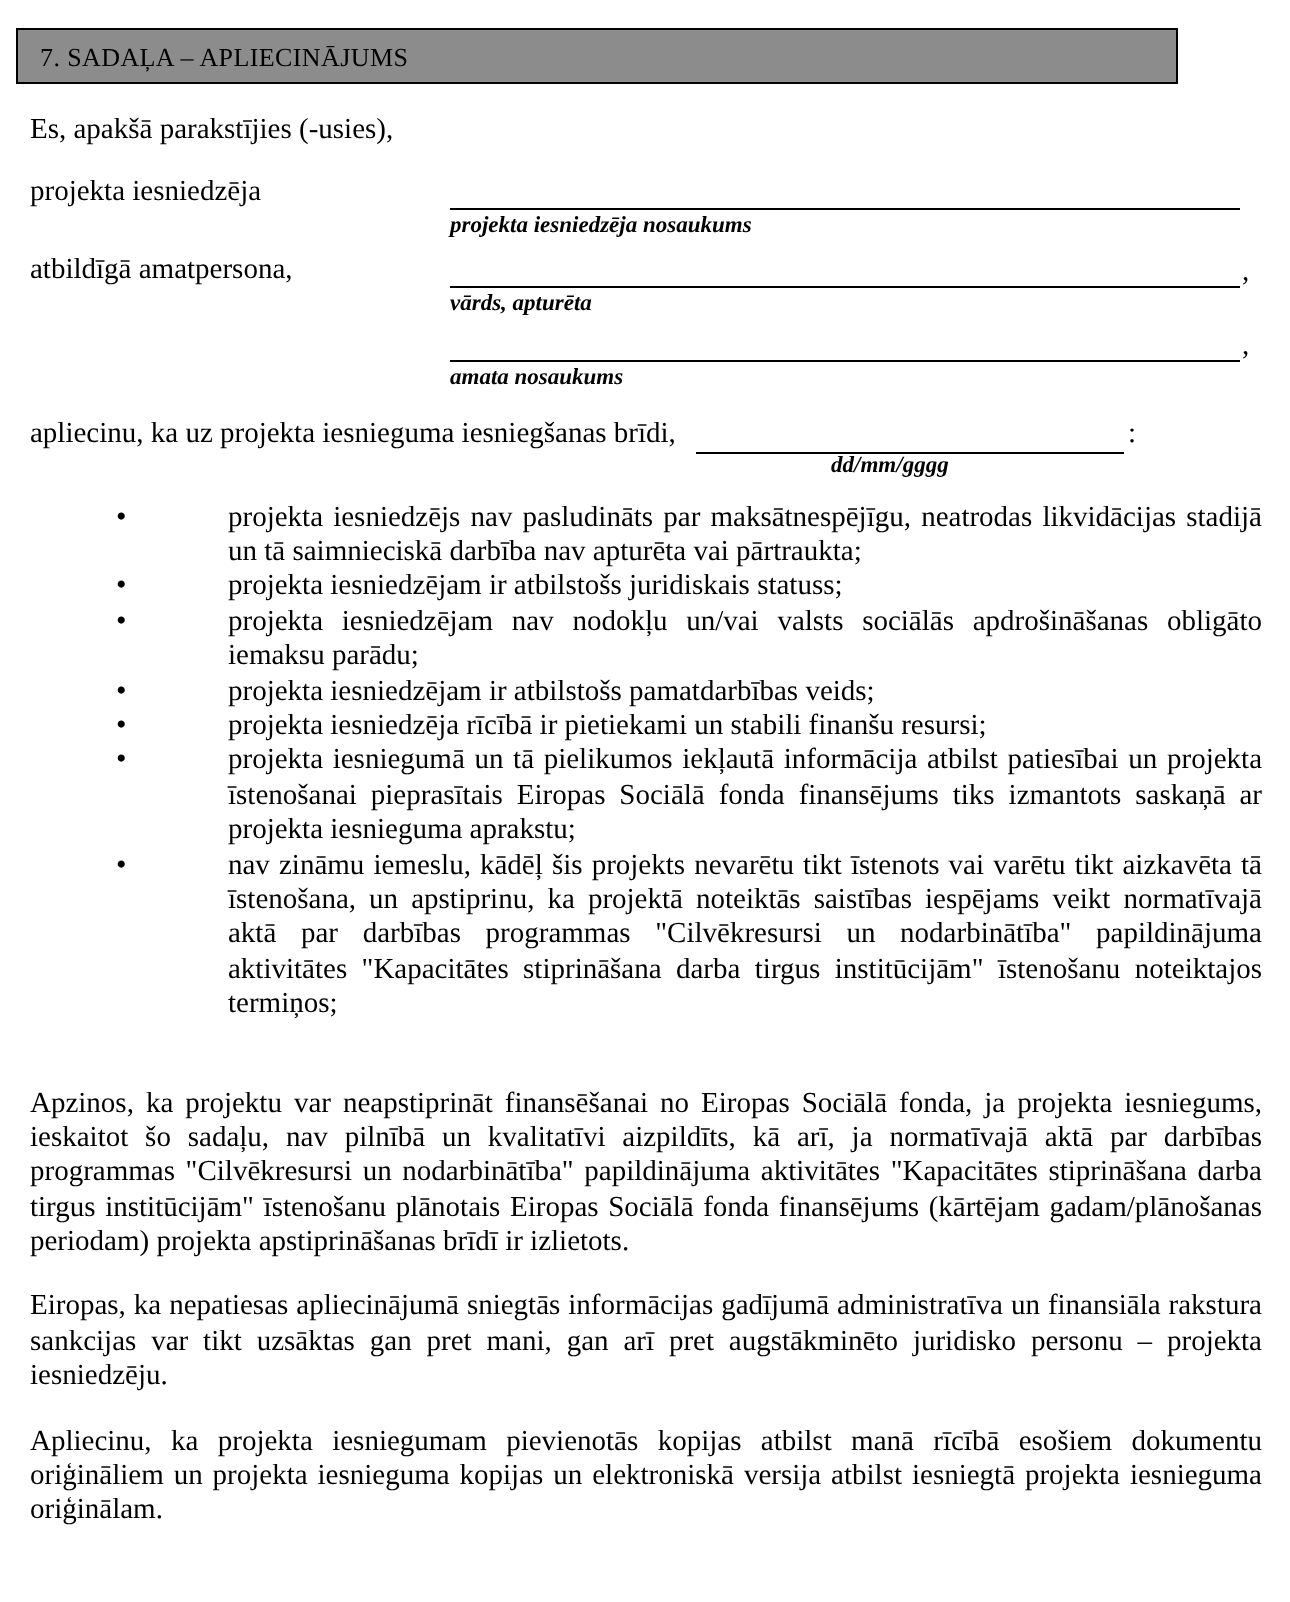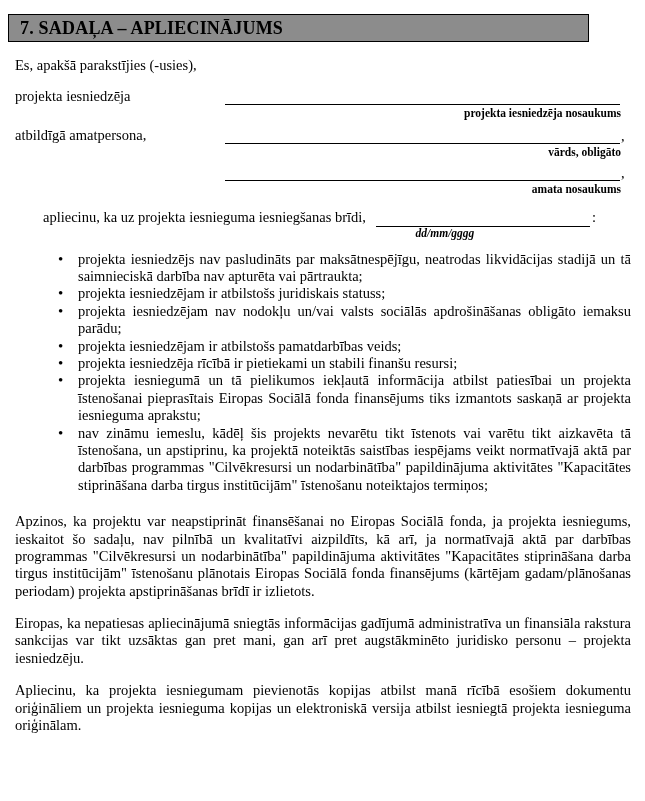--- a/index.html
+++ b/index.html
@@ -30,22 +30,22 @@
     width: 581px;
     height: 28px;
     background: #8c8c8c;
     border: 1.5px solid #000000;
     box-sizing: border-box;
     display: flex;
     align-items: center;
   }
   .section-header-text {
     padding-left: 11px;
-    font-size: 18px;
-    font-weight: bold;
+    font-size: 13px;
+    font-weight: normal;
     font-variant: small-caps;
     letter-spacing: 0.2px;
     line-height: 1;
     white-space: nowrap;
   }
 
   
   .content {
     position: absolute;
     left: 15px;
@@ -87,40 +87,40 @@
   .form-trail {
     font-size: 14.5px;
     line-height: 1;
     padding-left: 1px;
     padding-bottom: 1px;
     width: 10px;
     flex: 0 0 10px;
   }
   .form-caption {
     font-size: 11.5px;
+    font-style: italic;
     font-weight: bold;
-    text-align: right;
+    text-align: left;
     line-height: 1.15;
     margin-top: 1px;
     margin-bottom: 6px;
   }
 
   .caption-row {
     display: flex;
   }
   .caption-spacer-210 { flex: 0 0 210px; }
   .caption-spacer-10 { flex: 0 0 10px; }
   .caption-body { flex: 1 1 auto; }
 
   
   .date-row {
     display: flex;
     align-items: flex-end;
     margin-top: 6px;
-    margin-left: 28px;
   }
   .date-label {
     font-size: 14.5px;
     line-height: 1.15;
     white-space: nowrap;
     padding-right: 10px;
     padding-bottom: 1px;
   }
   .date-fill {
     flex: 0 0 214px;
@@ -162,31 +162,32 @@
   }
   ul.claims > li::before {
     content: "\2022";
     position: absolute;
     left: 43px;
     top: -1px;
     font-size: 15px;
   }
   ul.claims > li .li-inner {
     display: block;
+    margin-left: 36px;
   }
 
   
   p.para {
     font-size: 14.5px;
     line-height: 1.2;
     text-align: justify;
     margin: 15px 0 0 0;
   }
   p.para.first-after-list {
-    margin-top: 19px;
+    margin-top: 32px;
   }
 </style>
 </head>
 <body>
 
 <div class="page">
 
   <div class="section-header">
     <div class="section-header-text">7. SADAĻA – APLIECINĀJUMS</div>
   </div>
@@ -215,21 +216,21 @@
       <div class="form-row">
         <div class="form-label">atbildīgā amatpersona,</div>
         <div class="form-fill">
           <div class="form-line"></div>
         </div>
         <div class="form-trail">,</div>
       </div>
       <div class="caption-row">
         <div class="caption-spacer-210"></div>
         <div class="caption-body">
-          <div class="form-caption">vārds, obligāto</div>
+          <div class="form-caption">vārds, apturēta</div>
         </div>
         <div class="caption-spacer-10"></div>
       </div>
 
       <div class="form-row">
         <div class="form-label"></div>
         <div class="form-fill">
           <div class="form-line"></div>
         </div>
         <div class="form-trail">,</div>

